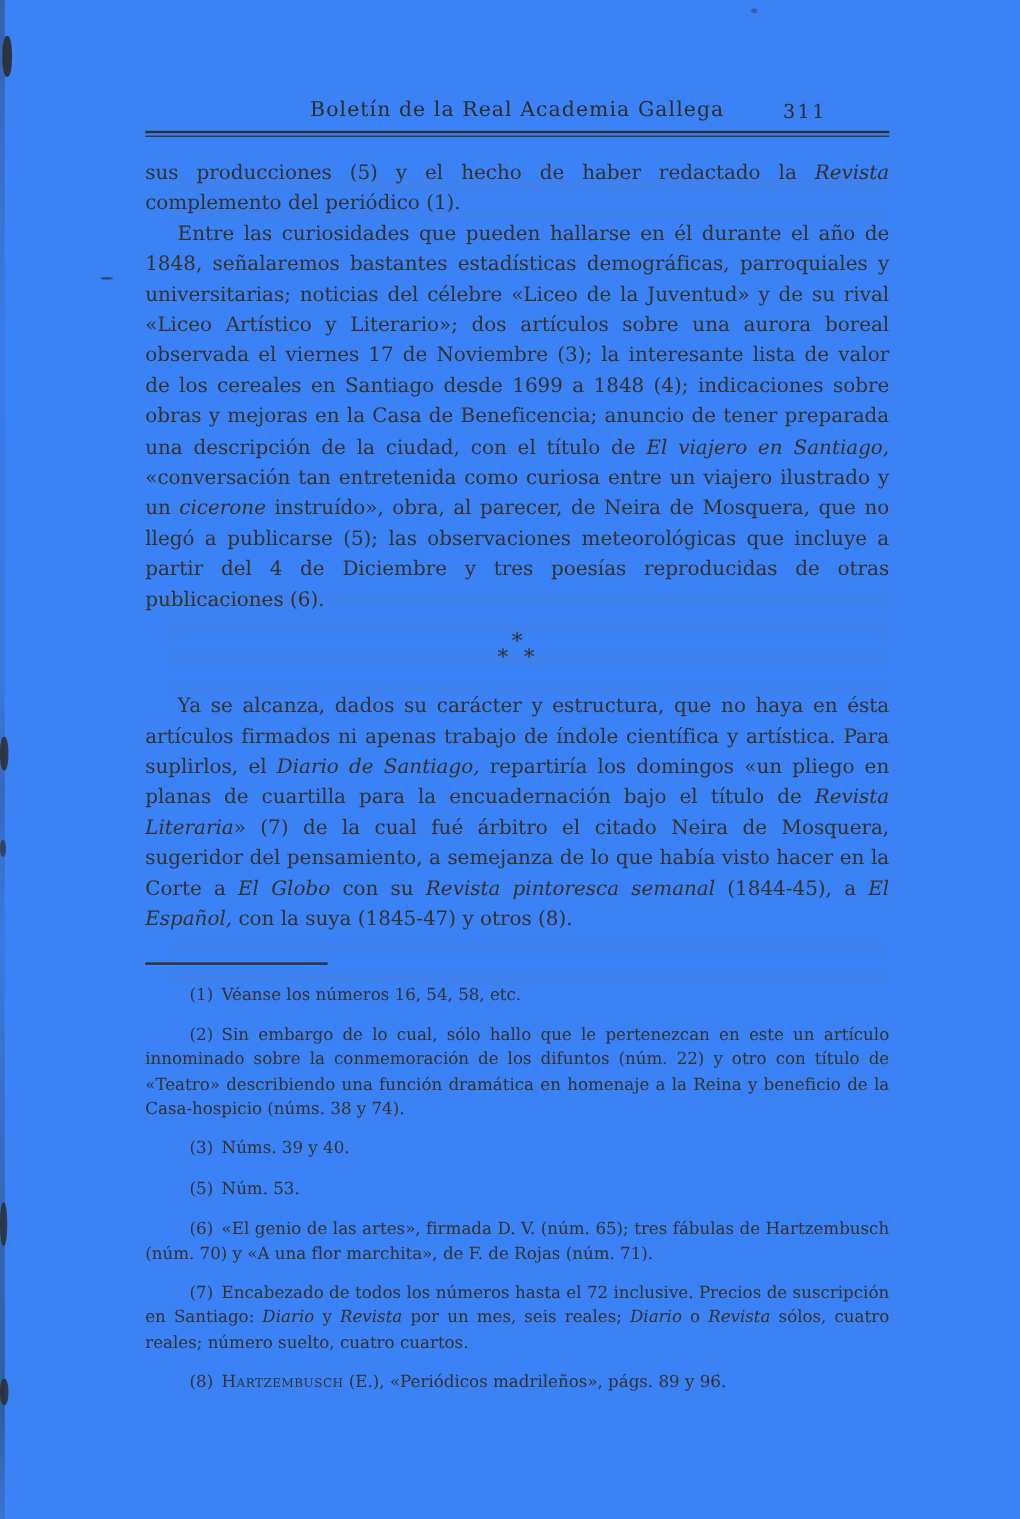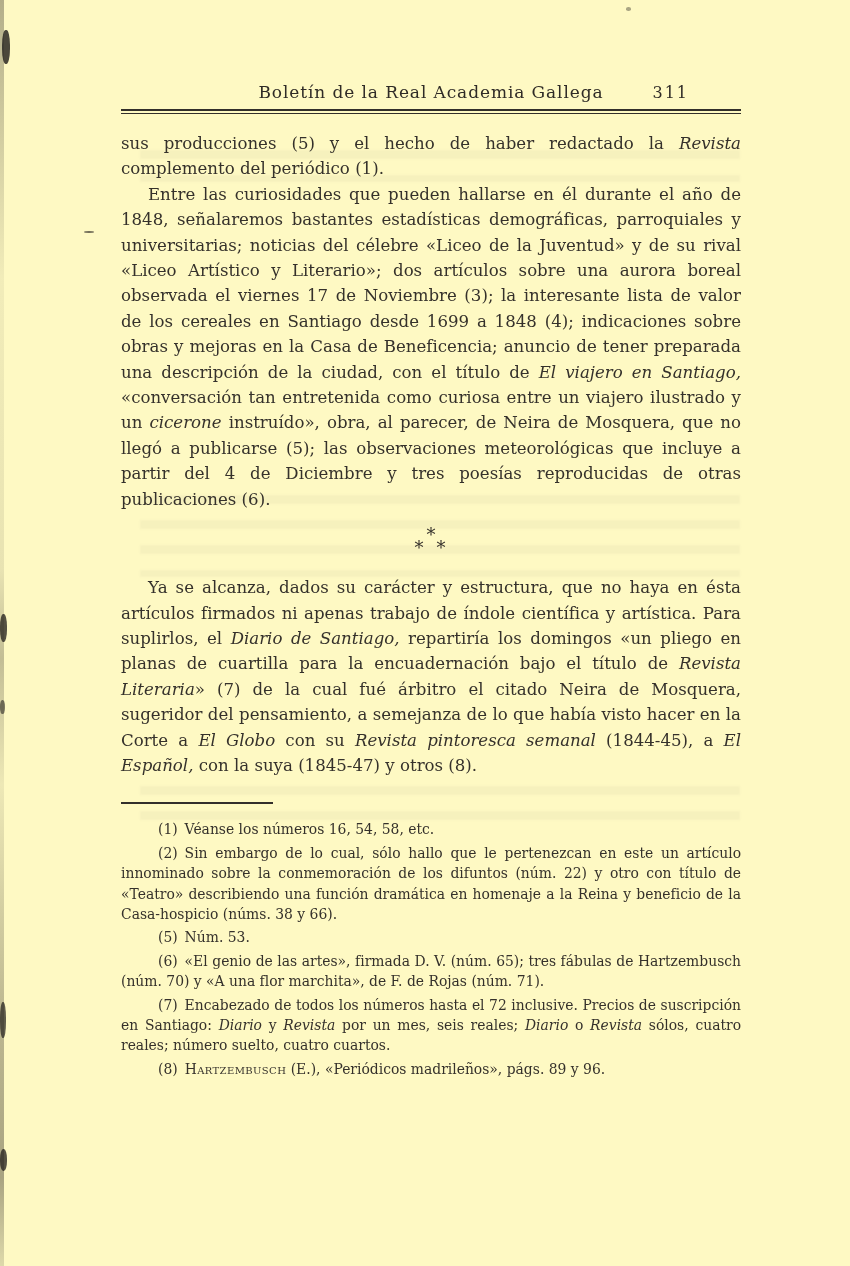--- a/index.html
+++ b/index.html
@@ -3,21 +3,21 @@
 <meta charset="utf-8">
 <style>
   * { box-sizing: border-box; }
   html, body { margin: 0; padding: 0; background: #ffffff; }
 
   .page {
     position: relative;
     width: 850px;
     height: 1266px;
     margin: 0 auto;
-    background: #fef9c3;
+    background: #3b82f6;
     overflow: hidden;
     font-family: "DejaVu Serif", "Liberation Serif", serif;
     color: #35312b;
   }
 
   
   .edge-strip {
     position: absolute; left: 0; top: 0; width: 4px; height: 100%;
     background: linear-gradient(180deg,
       rgba(40,35,30,.35), rgba(40,35,30,.06) 22%,
@@ -83,21 +83,21 @@
   .ast-bottom { margin-top: 3px; letter-spacing: 2px; }
 
   .fn-rule { margin-top: 24px; width: 152px; height: 2px; background: #332f2a; }
 
   .footnotes {
     margin-top: 15px;
     font-size: 13.9px;
     line-height: 20.4px;
     text-align: justify;
   }
-  .fn { margin: 3px 0; text-indent: 37px; }
+  .fn { margin: 13px 0; text-indent: 37px; }
 </style>
 </head>
 <body>
 
 <div class="page">
 
   <div class="edge-strip"></div>
   <div class="artifact a1"></div>
   <div class="artifact a2"></div>
   <div class="artifact a3"></div>
@@ -133,21 +133,22 @@
       <div id="paras-after">
           <p class="para indent"><span>Ya se alcanza, dados su carácter y estructura, que no haya en ésta artículos firmados ni apenas trabajo de índole científica y artística. Para suplirlos, el </span><span class="i">Diario de Santiago,</span><span> repartiría los domingos «un pliego en planas de cuartilla para la encuadernación bajo el título de </span><span class="i">Revista Literaria</span><span>» (7) de la cual fué árbitro el citado Neira de Mosquera, sugeridor del pensamiento, a semejanza de lo que había visto hacer en la Corte a </span><span class="i">El Globo</span><span> con su </span><span class="i">Revista pintoresca semanal</span><span> (1844-45), a </span><span class="i">El Español,</span><span> con la suya (1845-47) y otros (8).</span></p>
         </div>
     </main>
 
     <div class="fn-rule"></div>
 
     <section class="footnotes">
       <div id="footnotes-list">
           <p class="fn"><span>(1) Véanse los números 16, 54, 58, etc.</span></p>
-          <p class="fn"><span>(2) Sin embargo de lo cual, sólo hallo que le pertenezcan en este un artículo innominado sobre la conmemoración de los difuntos (núm. 22) y otro con título de «Teatro» describiendo una función dramática en homenaje a la Reina y beneficio de la Casa-hospicio (núms. 38 y 66).</span></p>
+          <p class="fn"><span>(2) Sin embargo de lo cual, sólo hallo que le pertenezcan en este un artículo innominado sobre la conmemoración de los difuntos (núm. 22) y otro con título de «Teatro» describiendo una función dramática en homenaje a la Reina y beneficio de la Casa-hospicio (núms. 38 y 74).</span></p>
+          <p class="fn"><span>(3) Núms. 39 y 40.</span></p>
           <p class="fn"><span>(5) Núm. 53.</span></p>
           <p class="fn"><span>(6) «El genio de las artes», firmada D. V. (núm. 65); tres fábulas de Hartzembusch (núm. 70) y «A una flor marchita», de F. de Rojas (núm. 71).</span></p>
           <p class="fn"><span>(7) Encabezado de todos los números hasta el 72 inclusive. Precios de suscripción en Santiago: </span><span class="i">Diario</span><span> y </span><span class="i">Revista</span><span> por un mes, seis reales; </span><span class="i">Diario</span><span> o </span><span class="i">Revista</span><span> sólos, cuatro reales; número suelto, cuatro cuartos.</span></p>
           <p class="fn"><span>(8) </span><span class="sc">Hartzembusch</span><span> (E.), «Periódicos madrileños», págs. 89 y 96.</span></p>
         </div>
     </section>
 
   </div>
 </div>
 

